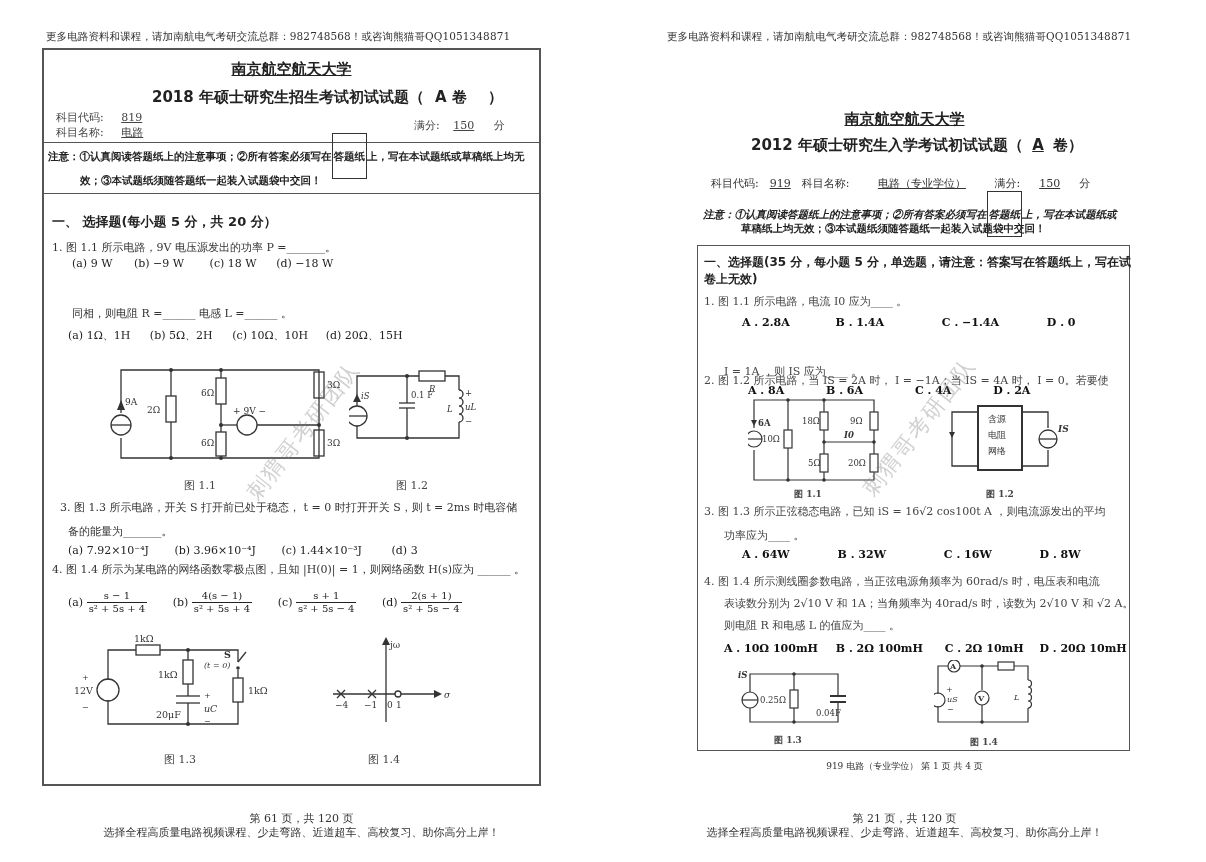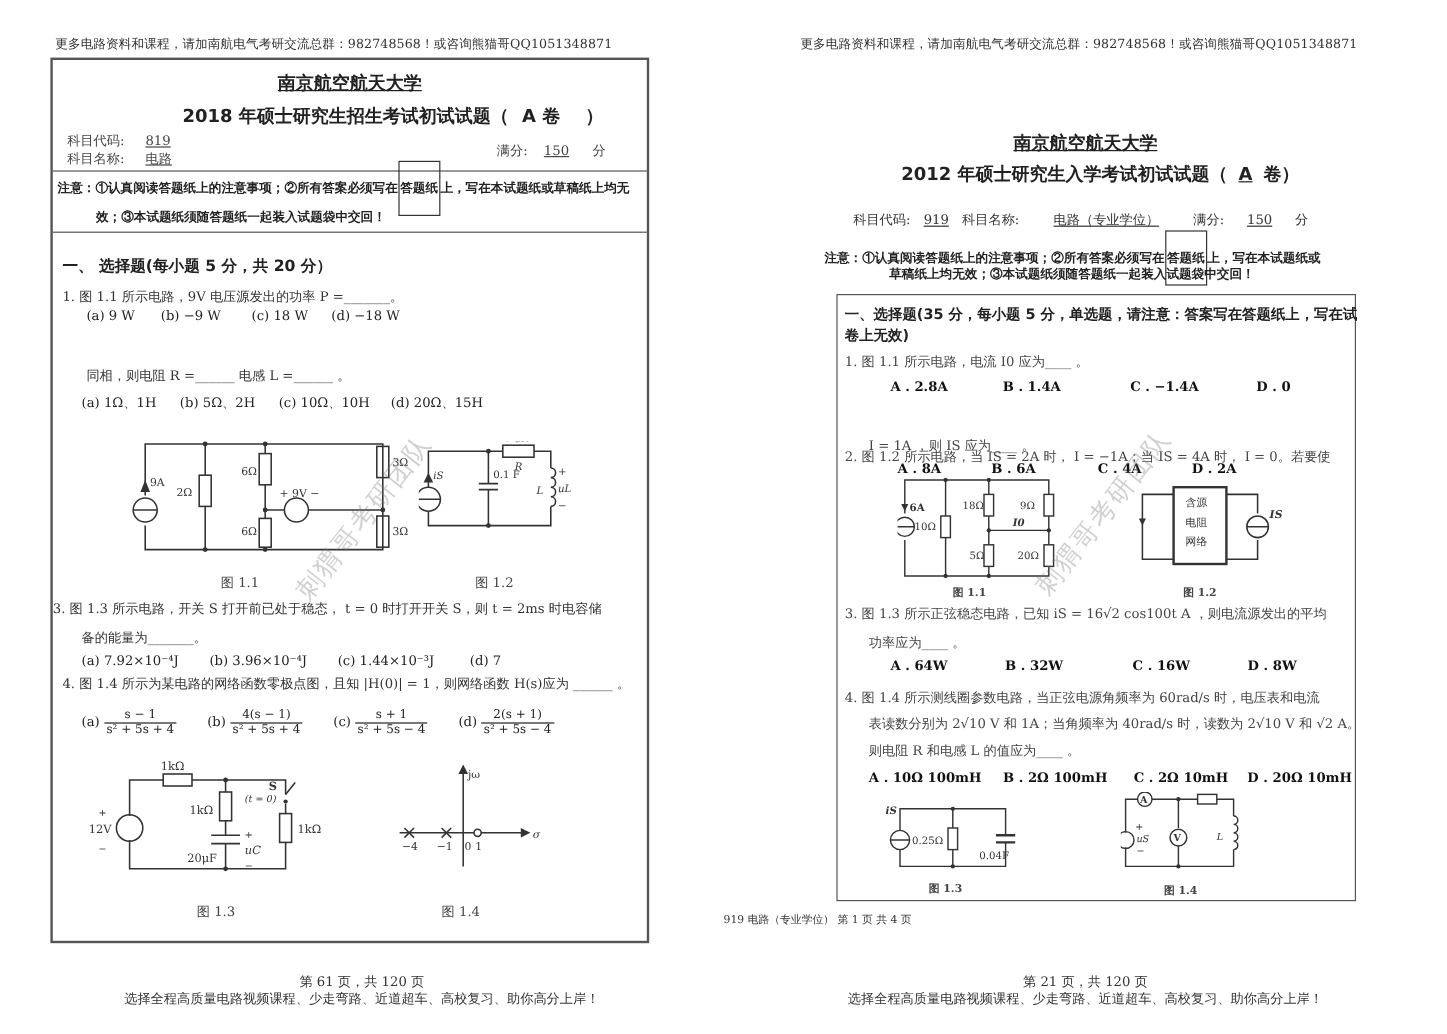--- a/index.html
+++ b/index.html
@@ -144,27 +144,27 @@
         <text x="70" y="0">+ uR −</text>
         <text x="80" y="24">R</text>
         <text x="98" y="44">L</text>
         <text x="116" y="28" font-style="normal">+</text>
         <text x="116" y="42">uL</text>
         <text x="116" y="56" font-style="normal">−</text>
       </g>
     </svg>
     <div class="t caption" style="left:352px;top:428px;">图 1.2</div>
 
-    <div class="t q" style="left:0;top:450px;">3. 图 1.3 所示电路，开关 S 打开前已处于稳态， t = 0  时打开开关 S，则 t = 2ms 时电容储</div>
+    <div class="t q" style="left:16px;top:450px;">3. 图 1.3 所示电路，开关 S 打开前已处于稳态， t = 0  时打开开关 S，则 t = 2ms 时电容储</div>
     <div class="t q" style="left:24px;top:474px;">备的能量为_______。</div>
     <div class="t opt" style="left:24px;top:494px;">
       <span>(a) 7.92×10⁻⁴J</span>
       <span style="margin-left:22px;">(b) 3.96×10⁻⁴J</span>
       <span style="margin-left:22px;">(c) 1.44×10⁻³J</span>
-      <span style="margin-left:26px;">(d) 7</span>
+      <span style="margin-left:26px;">(d) 3</span>
     </div>
     <div class="t q" style="left:8px;top:512px;">4. 图 1.4 所示为某电路的网络函数零极点图，且知 |H(0)| = 1，则网络函数 H(s)应为 ______ 。</div>
     <div class="t opt" style="left:24px;top:540px;">
       <span><span>(a)</span> <span class="frac"><span class="num">s − 1</span><span class="den">s² + 5s + 4</span></span></span>
       <span style="margin-left:22px;"><span>(b)</span> <span class="frac"><span class="num">4(s − 1)</span><span class="den">s² + 5s + 4</span></span></span>
       <span style="margin-left:22px;"><span>(c)</span> <span class="frac"><span class="num">s + 1</span><span class="den">s² + 5s − 4</span></span></span>
       <span style="margin-left:22px;"><span>(d)</span> <span class="frac"><span class="num">2(s + 1)</span><span class="den">s² + 5s − 4</span></span></span>
     </div>
 
     <svg class="t" style="left:24px;top:578px;" width="210" height="100" viewBox="0 0 210 100">
@@ -247,21 +247,21 @@
   </div>
   <div class="t small" style="left:108px;top:176px;color:#333;">
     <span>科目代码:</span>
     <span class="u" style="display:inline-block;width:36px;text-align:center;">919</span>
     <span>科目名称:</span>
     <span class="u" style="display:inline-block;width:138px;text-align:center;">电路（专业学位）</span>
     <span>满分:</span>
     <span class="u" style="display:inline-block;width:52px;text-align:center;">150</span>
     <span>分</span>
   </div>
-  <div class="t notice" style="left:84px;top:208px;">
+  <div class="t notice" style="left:100px;top:208px;font-style:italic;">
     <span>注意：①认真阅读答题纸上的注意事项；②所有答案必须写在</span><span class="boxed">答题纸</span><span>上，写在本试题纸或</span>
   </div>
   <div class="t notice" style="left:138px;top:222px;">草稿纸上均无效；③本试题纸须随答题纸一起装入试题袋中交回！</div>
 
   <div class="box" style="left:94px;top:245px;width:433px;height:506px;border-width:1.5px;">
     <div class="t sect" style="left:6px;top:8px;font-size:12px;">一、选择题(35 分，每小题 5 分，单选题，请注意：答案写在答题纸上，写在试</div>
     <div class="t sect" style="left:6px;top:25px;font-size:12px;">卷上无效)</div>
 
     <div class="t rq" style="left:6px;top:48px;">1. 图 1.1 所示电路，电流 I0 应为____ 。</div>
     <div class="t opt rb" style="left:44px;top:70px;">
@@ -412,19 +412,19 @@
         <text x="13" y="52">−</text>
         <text x="44" y="41" font-weight="bold">V</text>
         <text x="80" y="40" font-style="italic">L</text>
       </g>
     </svg>
     <div class="t caption" style="left:272px;top:490px;font-size:9px;font-weight:bold;">图 1.4</div>
 
     <div class="wm" style="left:158px;top:238px;">刺猬哥考研团队</div>
   </div>
 
-  <div class="t" style="left:0;right:0;top:760px;font-size:9px;color:#333;">919  电路（专业学位） 第 1 页 共 4 页</div>
+  <div class="t" style="left:0;right:0;top:760px;text-align:center;font-size:9px;color:#333;">919  电路（专业学位） 第 1 页 共 4 页</div>
 
   <div class="footer" style="top:812px;">
     <div>第 21 页，共 120 页</div>
     <div>选择全程高质量电路视频课程、少走弯路、近道超车、高校复习、助你高分上岸！</div>
   </div>
 </div>
 
 </body></html>

